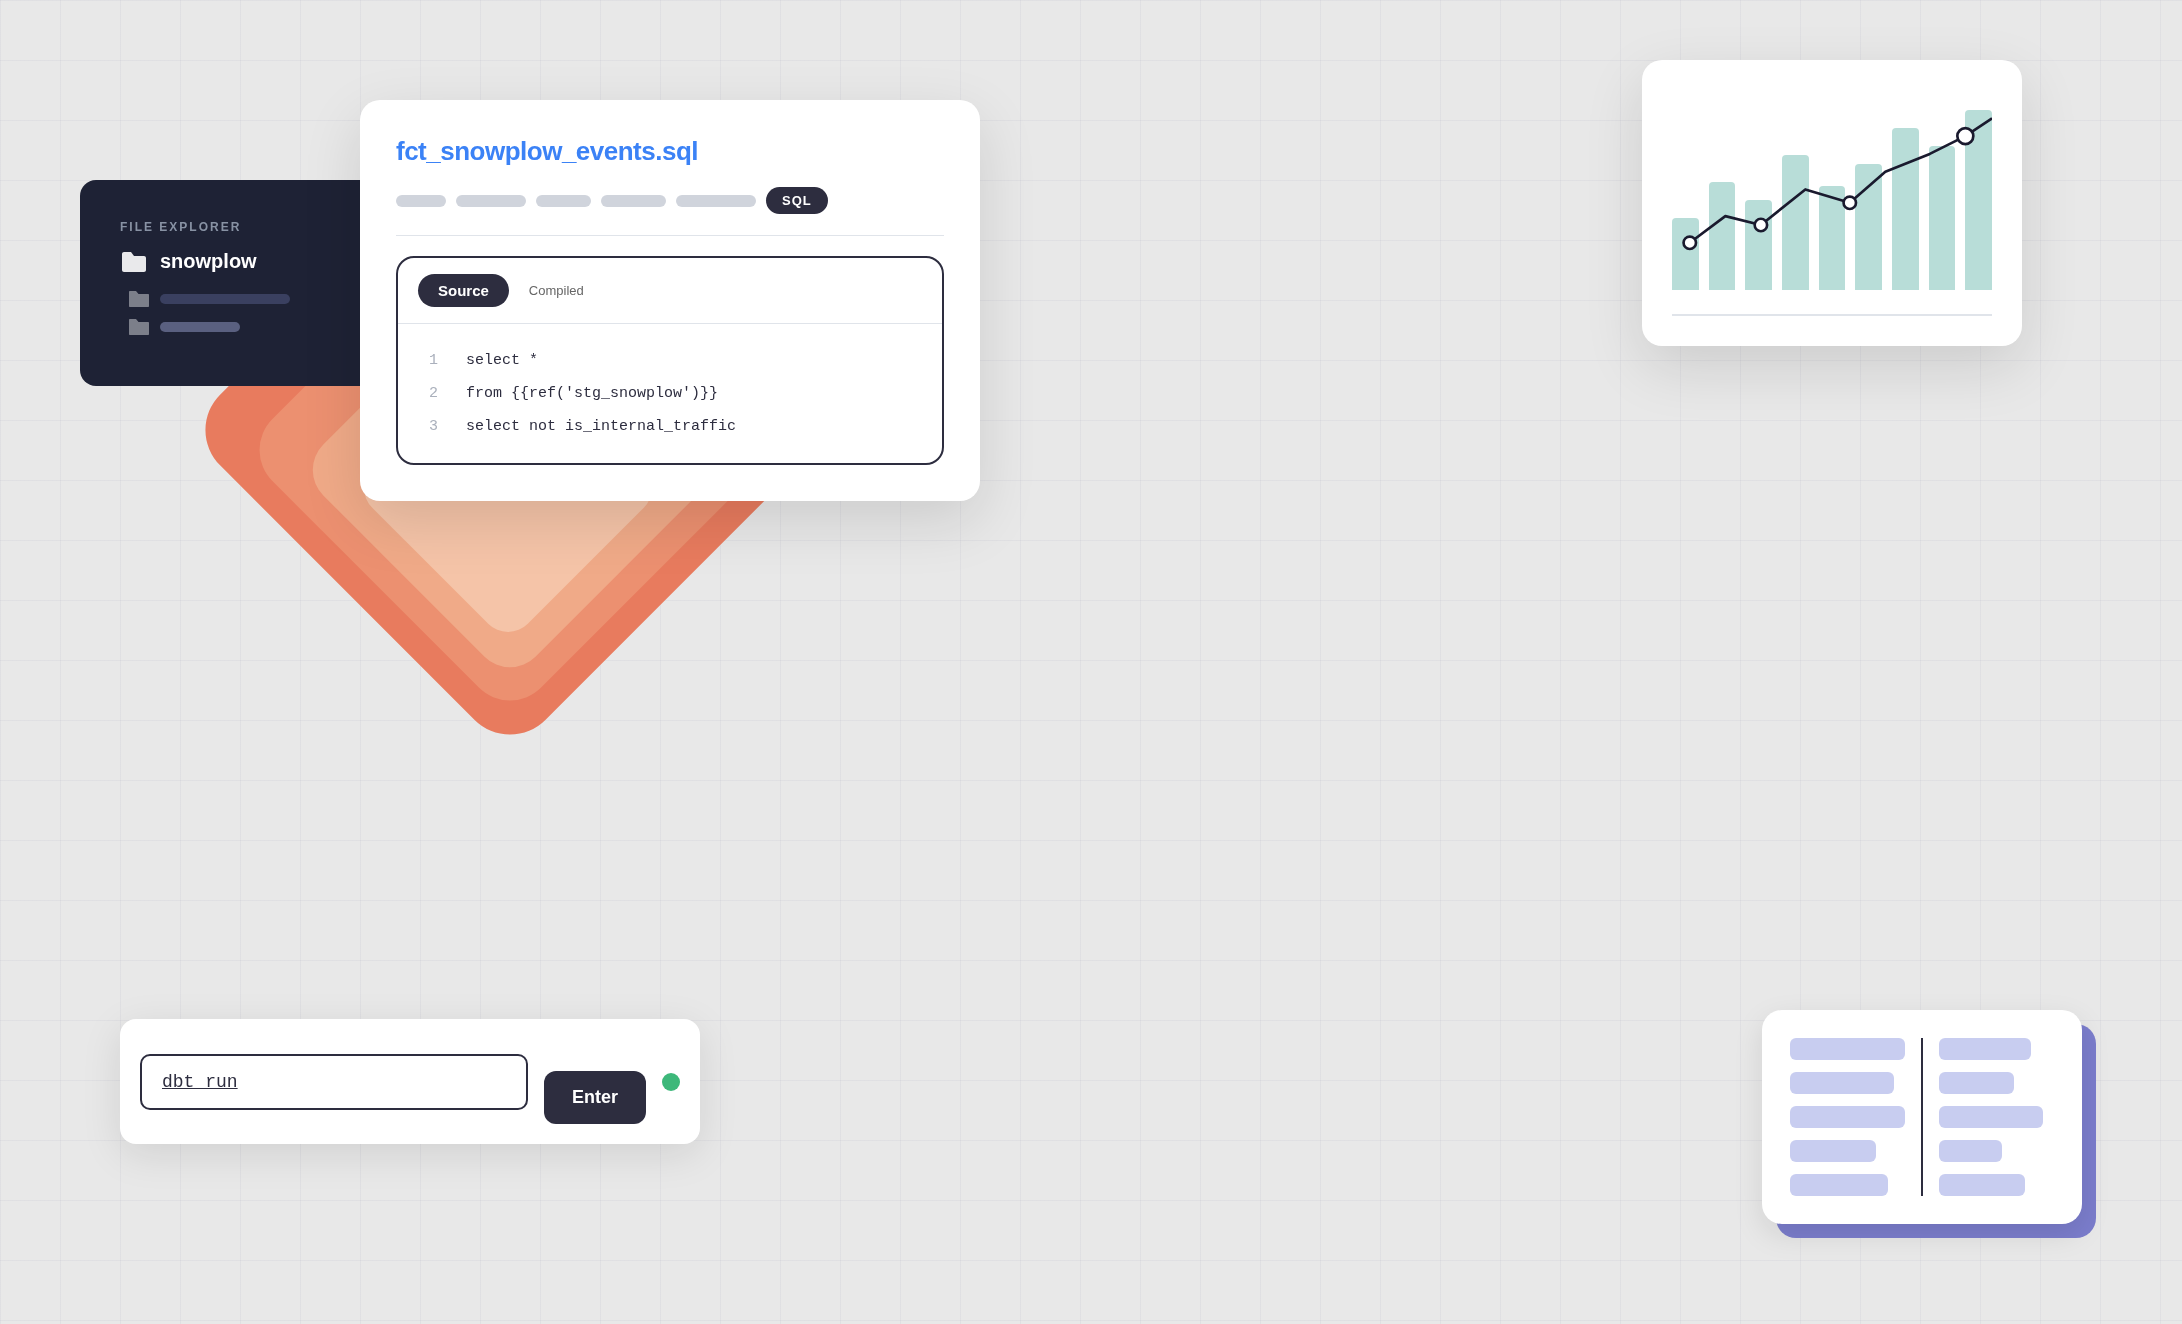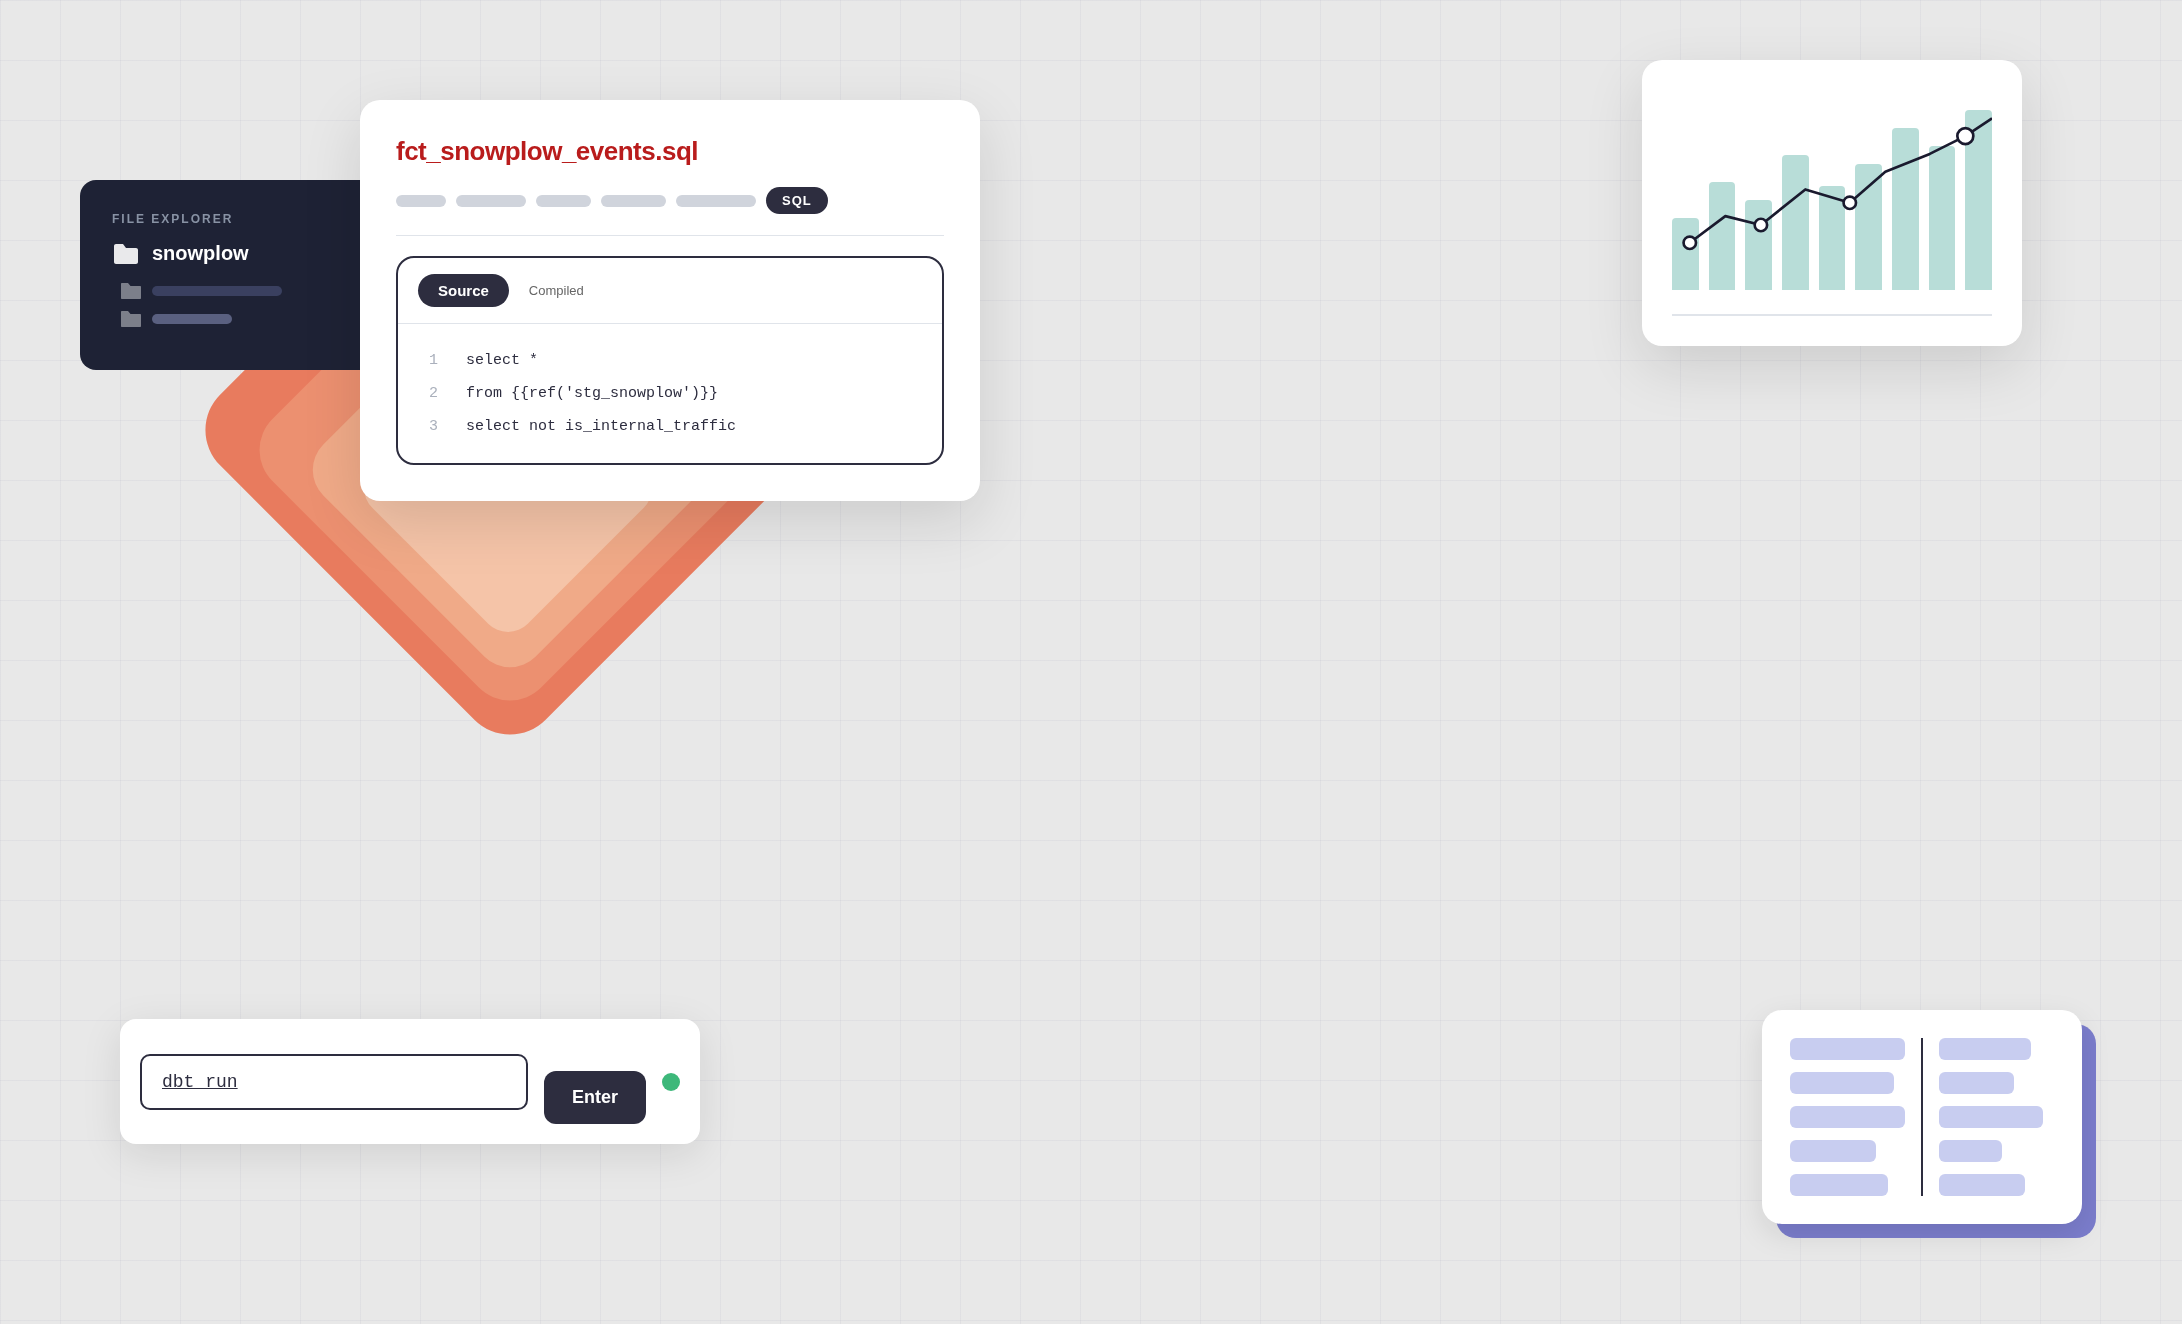--- a/index.html
+++ b/index.html
@@ -14,21 +14,21 @@
     }
 
     
     .file-explorer {
       position: absolute;
       top: 180px;
       left: 80px;
       width: 331px;
       background: #1e2235;
       border-radius: 16px;
-      padding: 32px;
+      padding: 40px;
       color: white;
       z-index: 10;
     }
 
     .file-explorer-title {
       font-size: 12px;
       letter-spacing: 2px;
       color: #8892a4;
       margin-bottom: 16px;
       font-weight: 600;
@@ -84,21 +84,21 @@
       background: white;
       border-radius: 20px;
       padding: 36px;
       z-index: 10;
       box-shadow: 0 20px 60px rgba(0,0,0,0.12);
     }
 
     .sql-card-title {
       font-size: 26px;
       font-weight: 700;
-      color: #b91c1c;
+      color: #3b82f6;
       margin-bottom: 20px;
       letter-spacing: -0.5px;
     }
 
     .toolbar-pills {
       display: flex;
       gap: 10px;
       align-items: center;
       margin-bottom: 21px;
     }

